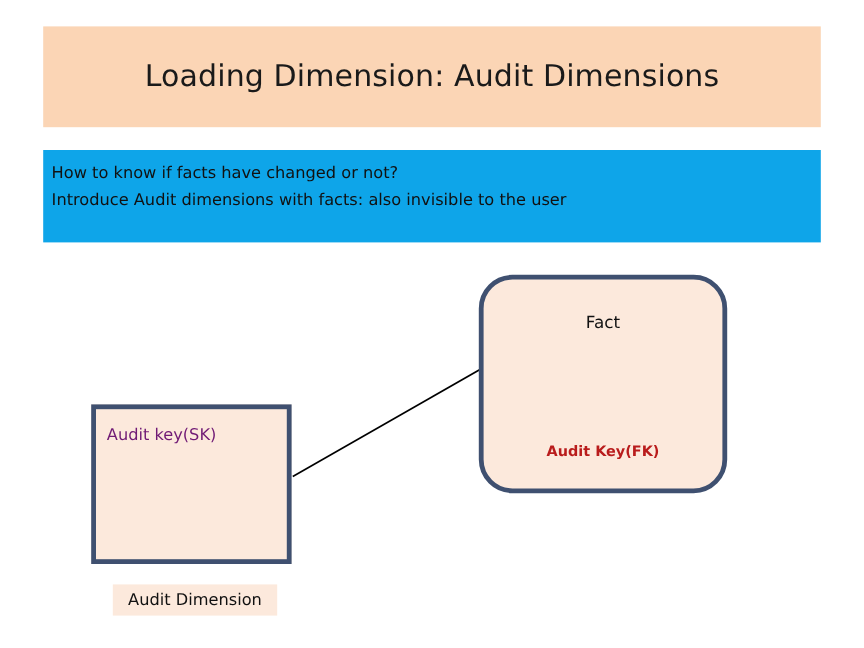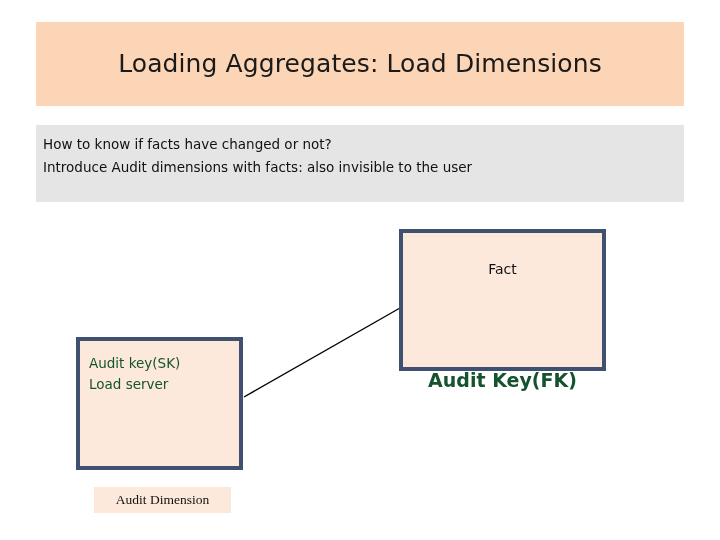--- a/index.html
+++ b/index.html
@@ -38,21 +38,21 @@
     white-space: nowrap;
   }
 
   
   .body-band {
     position: absolute;
     left: 36px;
     top: 125px;
     width: 648px;
     height: 77px;
-    background: #e5e5e5;
+    background: #0ea5e9;
     box-sizing: border-box;
     padding: 11px 0 0 7px;
   }
   .body-line {
     font-size: 13.5px;
     line-height: 1.2;
     color: #111111;
     white-space: nowrap;
   }
   .body-line.second {
@@ -75,112 +75,111 @@
     background: #fce9dc;
     border: 4px solid #3f5070;
     box-sizing: border-box;
   }
 
   
   .fact-box {
     left: 399px;
     top: 229px;
     width: 207px;
-    height: 142px;
+    height: 182px;
+    border-radius: 28px;
   }
   .fact-title {
     position: absolute;
     left: 0;
     right: 0;
     top: 28px;
     text-align: center;
     font-size: 14px;
     color: #111111;
   }
   .fact-key {
     position: absolute;
     left: 0;
     right: 0;
     top: 136px;
     text-align: center;
-    font-size: 19px;
+    font-size: 12px;
     font-weight: bold;
-    color: #14532d;
+    color: #b91c1c;
   }
 
   
   .audit-box {
     left: 76px;
     top: 337px;
     width: 167px;
     height: 133px;
     padding: 12px 0 0 9px;
   }
   .audit-attr {
     font-size: 13.5px;
     line-height: 21px;
-    color: #14532d;
+    color: #701a75;
     white-space: nowrap;
   }
 
   
   .audit-caption {
     position: absolute;
     left: 94px;
     top: 487px;
     width: 137px;
     height: 26px;
     background: #fce9dc;
     display: flex;
     align-items: center;
     justify-content: center;
     box-sizing: border-box;
   }
   .audit-caption-text {
     font-size: 13.5px;
     color: #111111;
     white-space: nowrap;
-    font-family: Liberation Serif, serif;
   }
 
   
   .connector {
     position: absolute;
     left: 0;
     top: 0;
     width: 720px;
     height: 540px;
     overflow: visible;
   }
 </style>
 </head>
 <body>
 
 <div class="title-band">
-  <div class="title-text">Loading Aggregates: Load Dimensions</div>
+  <div class="title-text">Loading Dimension: Audit Dimensions</div>
 </div>
 
 <div class="body-band">
   <div class="body-line">How to know if facts have changed or not?</div>
   <div class="body-line second">Introduce Audit dimensions with facts: also invisible to the user</div>
 </div>
 
 <div class="diagram">
 
   <svg class="connector" viewBox="0 0 720 540" width="720" height="540">
     <line x1="244" y1="397" x2="400" y2="308" stroke="#000000" stroke-width="1.4"></line>
   </svg>
 
   <div class="entity-box fact-box">
     <div class="fact-title">Fact</div>
     <div class="fact-key">Audit Key(FK)</div>
   </div>
 
   <div class="entity-box audit-box">
     <div class="audit-attr">Audit key(SK)</div>
-    <div class="audit-attr">Load server</div>
   </div>
 
   <div class="audit-caption">
     <span class="audit-caption-text">Audit Dimension</span>
   </div>
 
 </div>
 
 </body></html>

